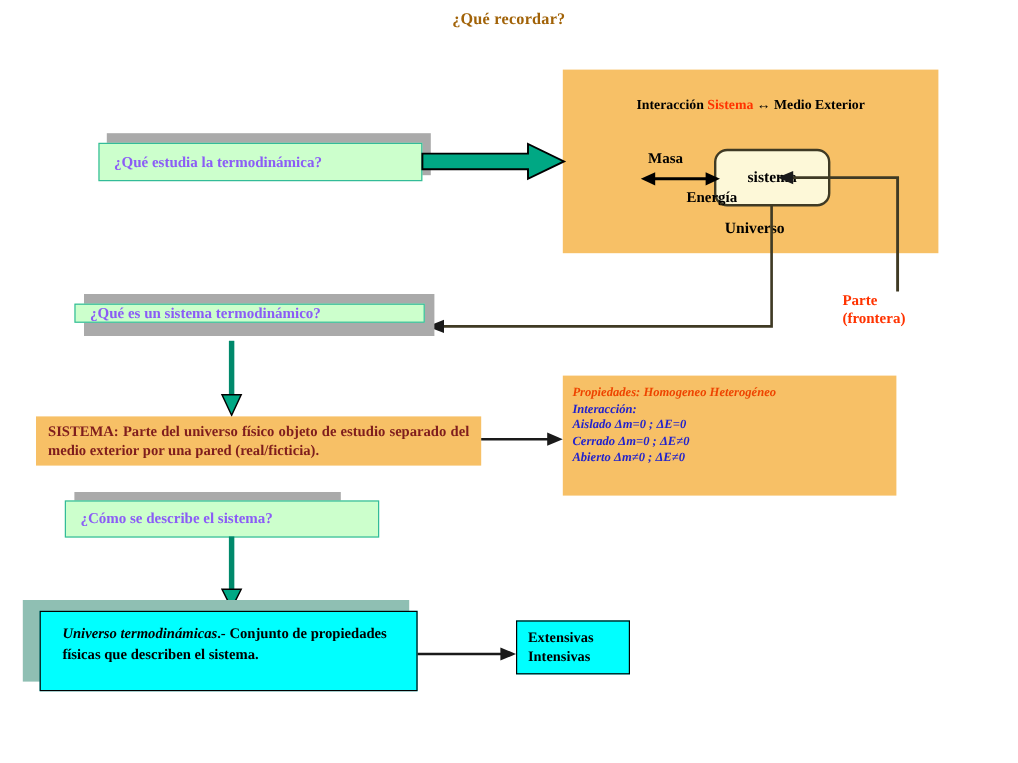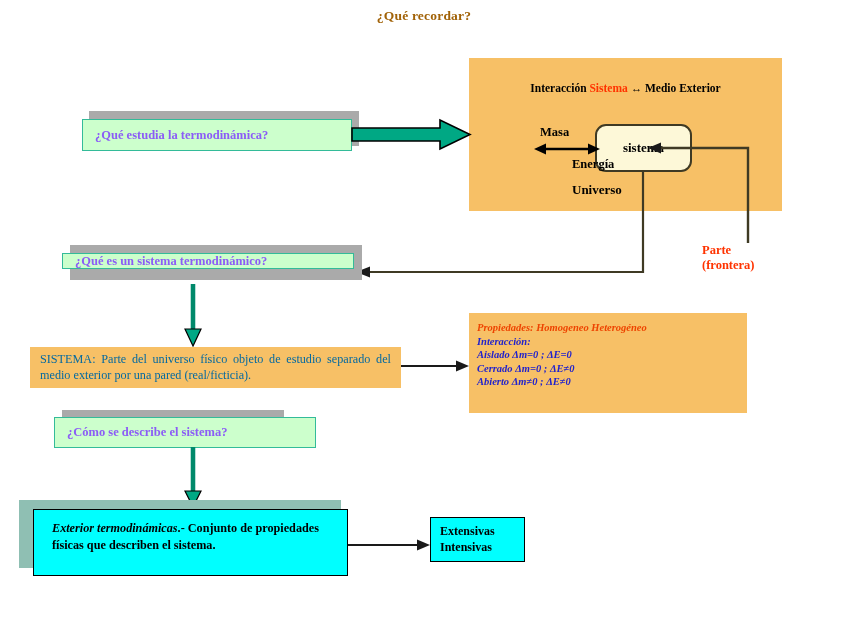--- a/index.html
+++ b/index.html
@@ -118,21 +118,21 @@
   </div>
 
   <div class="abs" id="sistema-box" style="left:595px; top:124px; width:97px; height:48px;">
     <span>sistema</span>
   </div>
 
   <div class="abs lbl-bold" style="left:540px; top:125px; font-size:12.5px;">Masa</div>
 
   <div class="abs lbl-bold" style="left:572px; top:157px; font-size:12.5px;">Energía</div>
 
-  <div class="abs lbl-bold" style="left:572px; top:182px; font-size:13px;">Universo</div>
+  <div class="abs lbl-bold" style="left:604px; top:182px; font-size:13px;">Universo</div>
 
   <svg class="abs" style="left:534px; top:138px; width:66px; height:22px;">
     <line x1="10" y1="11" x2="56" y2="11" stroke="#000000" stroke-width="2.6"></line>
     <polygon points="0,11 12,5.5 12,16.5" fill="#000000"></polygon>
     <polygon points="66,11 54,5.5 54,16.5" fill="#000000"></polygon>
   </svg>
 
   <div class="abs" style="left:702px; top:243px; font-size:12.5px; font-weight:bold; color:#ff3300; line-height:15px;">
     <div>Parte</div>
     <div>(frontera)</div>
@@ -162,21 +162,21 @@
     <span>¿Qué es un sistema termodinámico?</span>
   </div>
 
   <svg class="abs" style="left:182px; top:284px; width:22px; height:64px;">
     <line x1="11" y1="0" x2="11" y2="48" stroke="#00a884" stroke-width="4.5"></line>
     <line x1="11" y1="0" x2="11" y2="48" stroke="#000000" stroke-width="4.5" opacity="0.18"></line>
     <polygon points="11,62 3,45 19,45" fill="#00a884" stroke="#000000" stroke-width="1.2"></polygon>
   </svg>
 
   <div class="abs orange-box" style="left:30px; top:347px; width:371px; height:41px; padding:5px 10px 0 10px;">
-    <div style="font-size:12.2px; font-weight:normal; color:#0369a1; text-align:justify; line-height:15.5px;">
+    <div style="font-size:12.2px; font-weight:bold; color:#7f1d1d; text-align:justify; line-height:15.5px;">
       <span>SISTEMA:</span>
       <span>Parte del universo físico objeto de estudio separado del medio exterior por una pared (real/ficticia).</span>
     </div>
   </div>
 
   <svg class="abs" style="left:401px; top:358px; width:70px; height:16px;">
     <line x1="0" y1="8" x2="58" y2="8" stroke="#1a1a1a" stroke-width="2"></line>
     <polygon points="68,8 55,2.5 55,13.5" fill="#1a1a1a"></polygon>
   </svg>
 
@@ -197,21 +197,21 @@
 
   <svg class="abs" style="left:182px; top:447px; width:22px; height:62px;">
     <line x1="11" y1="0" x2="11" y2="47" stroke="#00a884" stroke-width="4.5"></line>
     <line x1="11" y1="0" x2="11" y2="47" stroke="#000000" stroke-width="4.5" opacity="0.18"></line>
     <polygon points="11,60 3,44 19,44" fill="#00a884" stroke="#000000" stroke-width="1.2"></polygon>
   </svg>
 
   <div class="abs shadow-teal" style="left:19px; top:500px; width:322px; height:68px;"></div>
   <div class="abs cyan-box" style="left:33px; top:509px; width:315px; height:67px; padding:10px 12px 0 18px;">
     <div style="font-size:12.2px; line-height:17px;">
-      <span style="font-style:italic;">Exterior termodinámicas</span><span>.- Conjunto de propiedades físicas que describen el  sistema.</span>
+      <span style="font-style:italic;">Universo termodinámicas</span><span>.- Conjunto de propiedades físicas que describen el  sistema.</span>
     </div>
   </div>
 
   <svg class="abs" style="left:348px; top:537px; width:84px; height:16px;">
     <line x1="0" y1="8" x2="72" y2="8" stroke="#1a1a1a" stroke-width="2"></line>
     <polygon points="82,8 69,2.5 69,13.5" fill="#1a1a1a"></polygon>
   </svg>
 
   <div class="abs cyan-box" style="left:430px; top:517px; width:95px; height:45px; padding:5px 0 0 9px;">
     <div style="font-size:12px; line-height:16px;">

